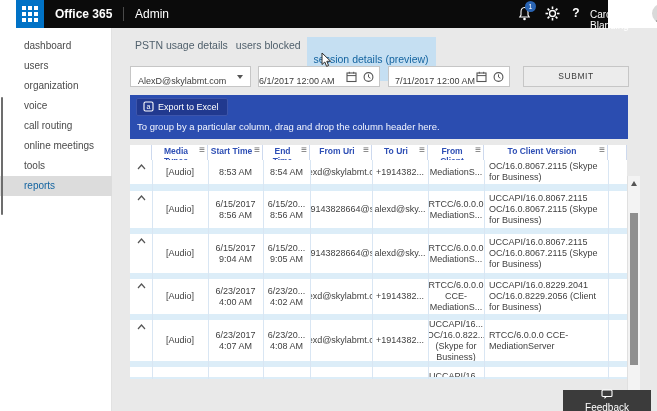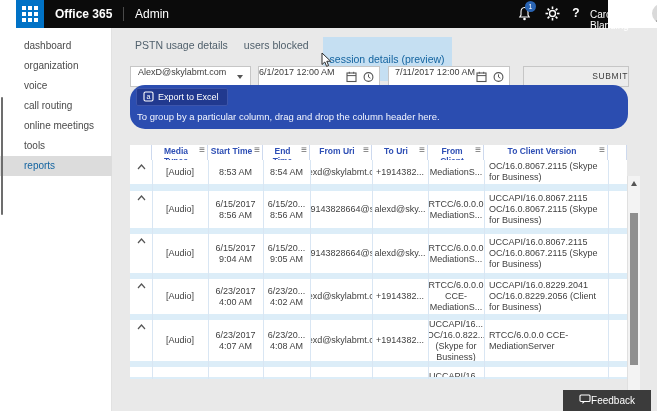--- a/index.html
+++ b/index.html
@@ -26,37 +26,37 @@
   
   .sidebar { position:absolute; left:0; top:28px; width:112px; height:383px; background:#fff; border-right:1px solid #e2e2e2; z-index:5; }
   .side-scroll { position:absolute; left:1px; top:69px; width:2px; height:118px; background:#6d6d6d; border-radius:1px; }
   .nav { position:absolute; left:0; top:8px; width:112px; }
   .nav-item { height:20px; line-height:20px; padding-left:24px; font-size:10px; color:#4a4a4a; cursor:pointer; white-space:nowrap; }
   .nav-item.active { background:var(--sidebar-active-bg,#dcdcdc); color:var(--tab-active-text,#1464a0); }
 
   
   .main-bg { position:absolute; left:112px; top:28px; width:545px; height:383px; background:var(--page-bg,#e9e9e9); }
 
-  .tabs { position:absolute; left:133px; top:37px; display:flex; gap:12px; z-index:6; }
+  .tabs { position:absolute; left:133px; top:37px; display:flex; gap:4px; z-index:6; }
   .tab { font-size:10.5px; color:#50606c; padding:2px 2px; cursor:pointer; white-space:nowrap; }
   .tab.active { background:var(--tab-active-bg,#c5dff2); color:var(--tab-active-text,#1464a0); padding:16px 7px; }
 
   .cursor { position:absolute; left:321px; top:52px; z-index:50; }
 
   
-  .field { position:absolute; top:66px; height:21px; background:#fff; border:1px solid #c6c6c6; font-size:9px; color:#3c3c3c; display:flex; align-items:flex-start; z-index:6; }
+  .field { position:absolute; top:66px; height:21px; background:#fff; border:1px solid #c6c6c6; font-size:9px; color:#3c3c3c; display:flex; align-items:flex-end; z-index:6; }
   .dd { left:130px; width:121px; padding-left:7px; cursor:pointer; }
   .dd-caret { position:absolute; right:7px; top:8px; width:0; height:0; border-left:3.5px solid transparent; border-right:3.5px solid transparent; border-top:4px solid #555; }
   .dt1 { left:258px; width:122px; }
   .dt2 { left:388px; width:122px; padding-left:6px; }
   .fld-icons { position:absolute; right:5px; top:4px; display:flex; gap:6px; }
-  .submit-btn { position:absolute; left:523px; top:66px; width:106px; height:21px; background:#ececec; border:1px solid #c6c6c6; font-size:8.5px; letter-spacing:.6px; color:#3c3c3c; text-align:right; line-height:19px; cursor:pointer; z-index:6; }
-
-  
-  .grid-toolbar { position:absolute; left:130px; top:85px; width:498px; height:44px; background:var(--panel-blue,#2b4db0); z-index:6;border-radius:15px; }
+  .submit-btn { position:absolute; left:523px; top:66px; width:106px; height:21px; background:#ececec; border:1px solid #c6c6c6; font-size:8.5px; letter-spacing:.6px; color:#3c3c3c; text-align:center; line-height:19px; cursor:pointer; z-index:6; }
+
+  
+  .grid-toolbar { position:absolute; left:130px; top:95px; width:498px; height:44px; background:var(--panel-blue,#2b4db0); z-index:6; }
   .export-btn { position:absolute; left:6px; top:3px; height:18px; padding:0 8px 0 6px; background:var(--export-btn,#21398f); border:1px solid #3d55ab; border-radius:2px; color:#fff; font-size:9px; display:flex; align-items:center; gap:4px; cursor:pointer; }
   .group-hint { position:absolute; left:7px; top:26px; color:#f2f5ff; font-size:9.5px; }
 
   
   .grid-head { position:absolute; left:130px; top:145px; width:497px; height:31px; background:#fff; display:flex; border-bottom:1px solid #c9d8ee; z-index:6; }
   .hcell { position:relative; border-right:1px solid #cdd9ee; font-size:8.5px; font-weight:bold; color:var(--accent-blue,#2e4fb5); text-align:center; padding:2px 9px 0 2px; line-height:9.5px; overflow:hidden; cursor:pointer; }
   .hmenu { position:absolute; right:2px; top:0px; font-size:10px; color:#6b6b6b; font-weight:normal; cursor:pointer; }
 
   .grid-body { position:absolute; left:130px; top:160px; width:497px; height:219px; background:#fff; overflow:hidden; z-index:6; }
   .vline { position:absolute; top:0; width:1px; height:100%; background:#d9e6f3; z-index:3; }
@@ -67,21 +67,21 @@
   .cell.top { align-items:flex-start; padding-top:4px; }
   
   .c0{width:22px}.c1{width:56px}.c2{width:55px}.c3{width:47px}.c4{width:62px}.c5{width:56px}.c6{width:56px}.c7{width:124px}.c8{flex:1}
 
   
   .gscroll { position:absolute; left:627px; top:176px; width:13px; height:219px; background:#f3f3f3; border-left:1px solid #e0e0e0; z-index:6; }
   .gs-up { position:absolute; left:3px; top:5px; width:0; height:0; border-left:3.5px solid transparent; border-right:3.5px solid transparent; border-bottom:5px solid #555; cursor:pointer; }
   .gs-thumb { position:absolute; left:2px; top:37px; width:8px; height:152px; background:#8f8f8f; cursor:grab; }
 
   
-  .feedback { position:absolute; left:563px; top:390px; width:88px; height:21px; background:var(--feedback-bg,#3b3b3b); color:#fff; font-size:10px; display:flex; align-items:center; justify-content:center; gap:0; cursor:pointer; z-index:15; }
+  .feedback { position:absolute; left:563px; top:390px; width:88px; height:21px; background:var(--feedback-bg,#3b3b3b); color:#fff; font-size:10px; display:flex; align-items:center; justify-content:center; gap:0; cursor:pointer; z-index:15;flex-direction:column; }
 </style>
 </head>
 <body>
 
 <div class="topbar">
   <div class="waffle">
     <div class="waffle-grid">
       <span></span>
         <span></span>
         <span></span>
@@ -126,20 +126,21 @@
     <svg width="19" height="19" viewBox="0 0 19 19">
         <circle cx="9.5" cy="7" r="3.2" fill="#8e8e8e"></circle>
         <path d="M3 19 C3 13.5 16 13.5 16 19 Z" fill="#8e8e8e"></path>
       </svg>
   </div>
 </div>
 
 <div class="sidebar">
   <div class="nav">
     <div class="nav-item">dashboard</div>
+    <div class="nav-item">users</div>
     <div class="nav-item">organization</div>
     <div class="nav-item">voice</div>
     <div class="nav-item">call routing</div>
     <div class="nav-item">online meetings</div>
     <div class="nav-item">tools</div>
     <div class="nav-item active">reports</div>
   </div>
   <div class="side-scroll"></div>
 </div>
 

